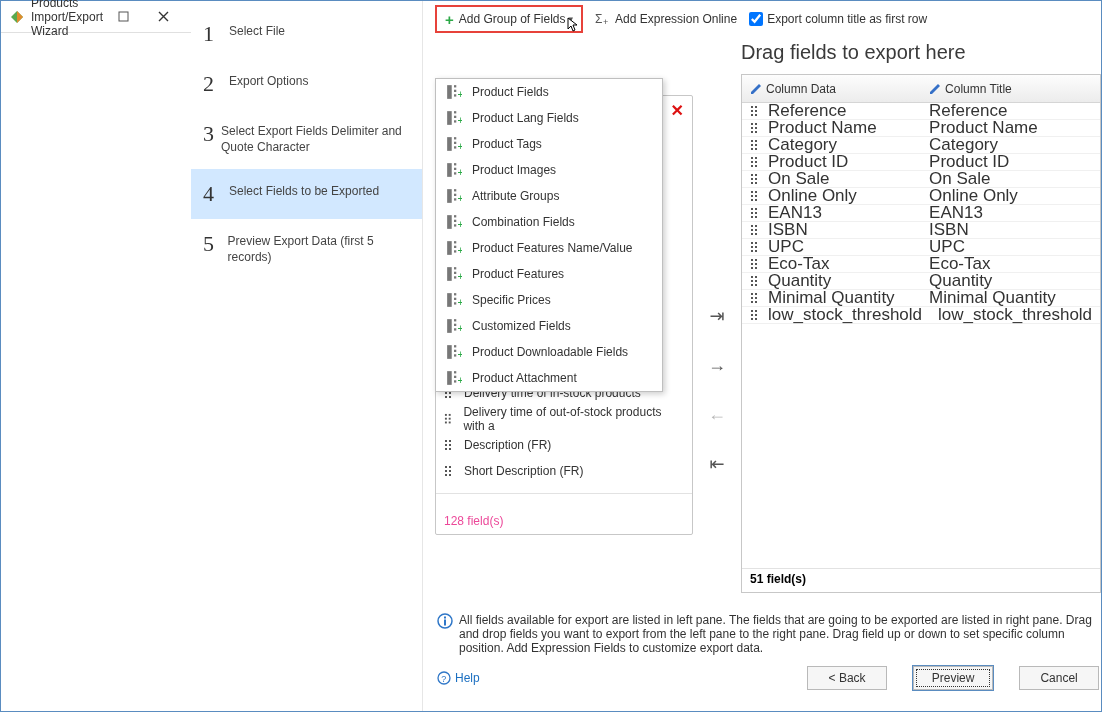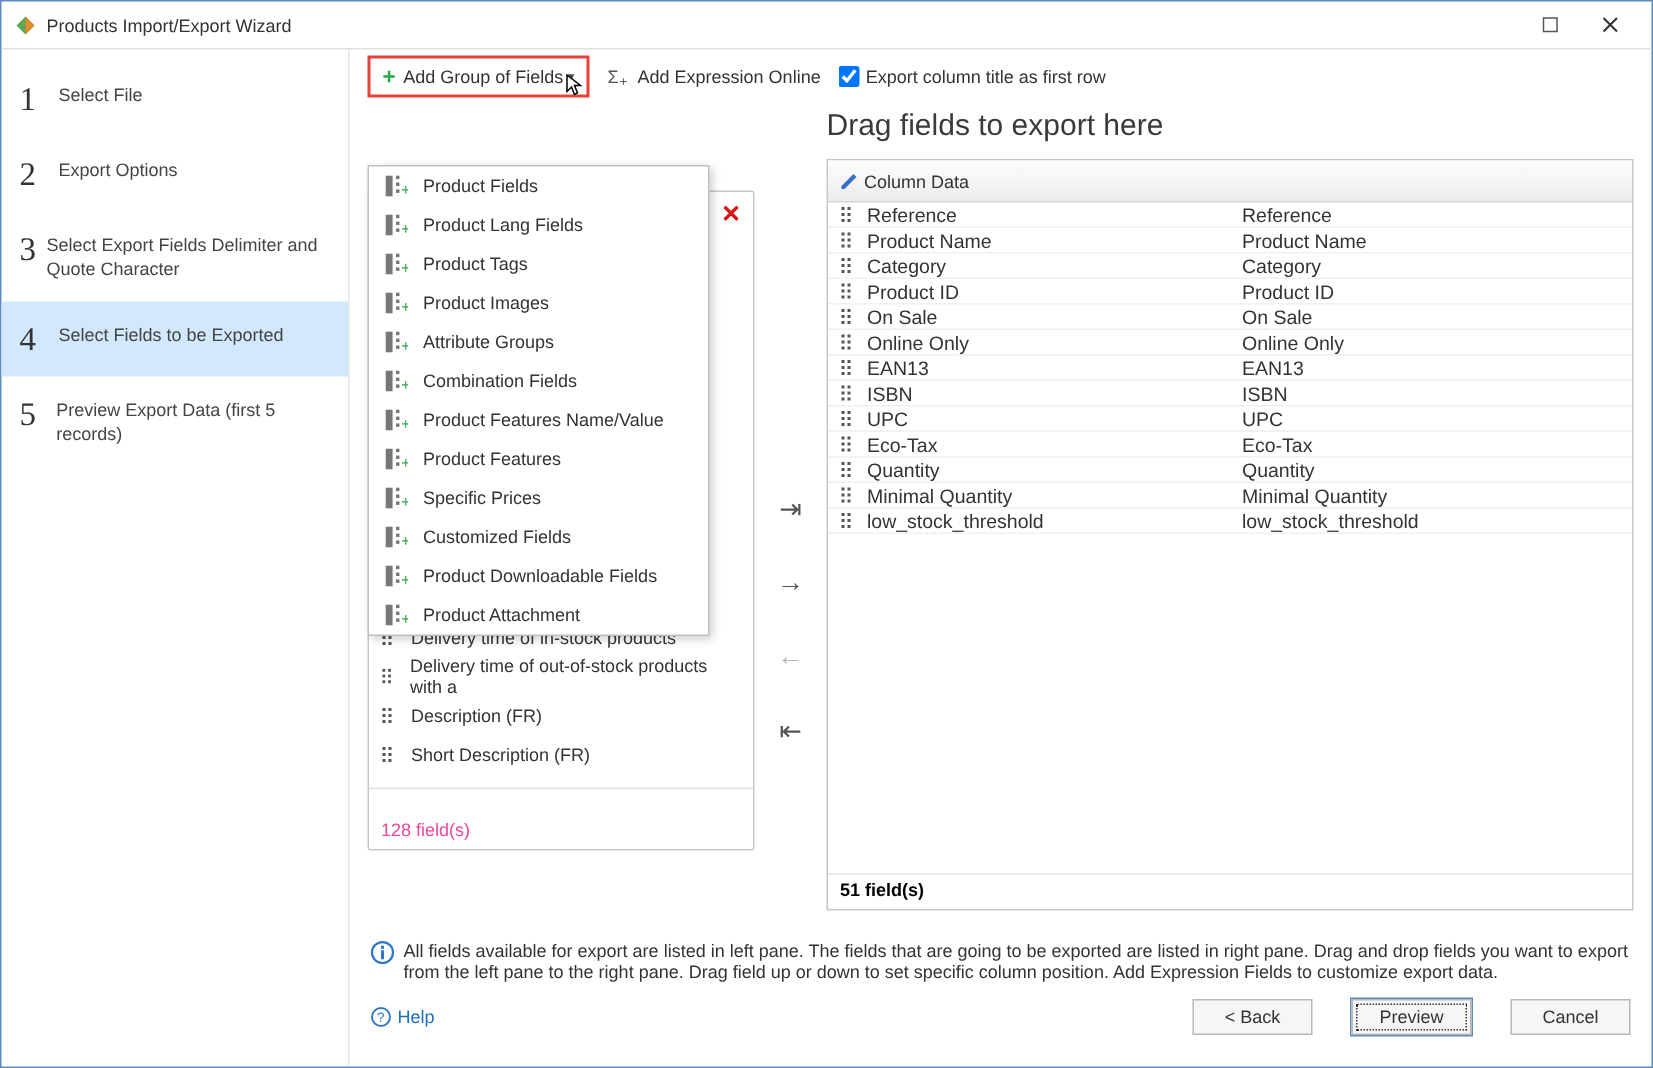--- a/index.html
+++ b/index.html
@@ -1,17 +1,17 @@
 <!DOCTYPE html>
 <html><head>
 <meta charset="utf-8">
 <style>
 * { box-sizing: border-box; margin: 0; padding: 0; font-family: "Segoe UI", sans-serif; }
 html, body { width: 1102px; height: 712px; overflow: hidden; background: #fff; }
-.window { width: 1102px; height: 712px; border: 1px solid #5a8cc0; display: flex; flex-direction: column; }
+.window { width: 1102px; height: 712px; border: 1px solid #5a8cc0; display: flex; }
 .titlebar { height: 32px; display: flex; align-items: center; padding: 0 8px; border-bottom: 1px solid #e0e0e0; }
 .titlebar .app-icon { width: 16px; height: 16px; margin-right: 6px; }
 .titlebar .title { font-size: 12px; color: #333; flex: 1; }
 .titlebar .winbtn { width: 40px; height: 28px; display: flex; align-items: center; justify-content: center; color: #555; }
 .body { flex: 1; display: flex; position: relative; }
 .sidebar { width: 232px; border-right: 1px solid #e6e6e6; padding-top: 8px; }
 .step { display: flex; align-items: flex-start; padding: 14px 12px; color: #444; }
 .step.active { background: #d2e8ff; }
 .step .num { font-size: 22px; width: 26px; font-family: Georgia, serif; color: #333; line-height: 1; }
 .step .label { font-size: 12px; line-height: 16px; }
@@ -28,21 +28,21 @@
 .field-list-header-row{display:flex; align-items:center; height:28px; padding:0 8px; font-size:12px; color:#555; position:relative;}
 .field-list .row { height: 26px; display: flex; align-items: center; padding: 0 8px; font-size: 12px; color: #333; gap: 8px; }
 .field-list .footer { height: 24px; border-top: 1px solid #e2e2e2; font-size: 12px; padding: 20px 8px; color: #ec4899; }
 .center-arrows { width: 32px; display: flex; flex-direction: column; justify-content: center; align-items: center; gap: 28px; color: #555; padding-top: 150px; }
 .center-arrows span { font-size: 18px; }
 .right-panel { flex: 1; display: flex; flex-direction: column; }
 .right-title { font-size: 20px; color: #3a3a3a; margin: 4px 0 10px 0; }
 .table { border: 1px solid #c7c7c7; flex: 1; display: flex; flex-direction: column; }
 .table .thead { height: 28px; display: flex; background: linear-gradient(#fdfdfd,#ececec); border-bottom: 1px solid #d5d5d5; font-size: 12px; }
 .table .thead .th { flex: 1; display: flex; align-items: center; padding: 0 8px; gap: 4px; color: #333; }
-.table .trow { height: 17px; display: flex; font-size: 13px; border-bottom: 1px solid #f0f0f0; }
+.table .trow { height: 17px; display: flex; font-size: 17px; border-bottom: 1px solid #f0f0f0; }
 .table .trow .td { flex: 1; display: flex; align-items: center; padding: 0 8px; gap: 6px; color: #333; }
 .table .tfoot { height: 24px; border-top: 1px solid #e2e2e2; font-size: 12px; padding: 3px 8px; font-weight: bold; }
 .pencil { display:inline-block; width:12px; height:12px; }
 .dot-icon { display:inline-block; width:12px; height:12px; }
 .info-row { padding: 12px 14px 4px 14px; font-size: 12px; color: #333; display:flex; gap:6px; align-items: flex-start; }
 .info-row .icon { width:16px; height:16px; flex-shrink:0; }
 .bottom-bar { height: 52px; display:flex; align-items:center; padding: 0 14px 14px 14px; gap:12px; }
 .bottom-bar .help { color:#1b6fc1; font-size:12px; display:flex; align-items:center; gap:4px; }
 .bottom-bar .spacer { flex:1; }
 .bottom-bar button { min-width:80px; height:24px; font-size:12px; background:#f6f6f6; border:1px solid #b9b9b9; padding:0 16px; color:#333;margin-left:14px;}
@@ -214,20 +214,28 @@
         <div class="table">
           <div class="thead">
             <div class="th">
                   <span class="pencil">
                     <svg viewBox="0 0 12 12">
                       <path d="M1 11 L3 11 L11 3 L9 1 L1 9 Z" fill="#3570c7"></path>
                     </svg>
                   </span>
                   <span>Column Data</span>
                 </div>
+            <div class="th">
+                  <span class="pencil">
+                    <svg viewBox="0 0 12 12">
+                      <path d="M1 11 L3 11 L11 3 L9 1 L1 9 Z" fill="#3570c7"></path>
+                    </svg>
+                  </span>
+                  <span>Column Title</span>
+                </div>
           </div>
           <div style="flex:1; overflow:hidden;" id="export-rows">
                 <div class="trow">
                   <div class="td">
                     <span class="dot-icon">
                       <svg viewBox="0 0 12 12">
                         <rect x="1" y="1" width="2" height="2" fill="#555"></rect>
                         <rect x="5" y="1" width="2" height="2" fill="#555"></rect>
                         <rect x="1" y="5" width="2" height="2" fill="#555"></rect>
                         <rect x="5" y="5" width="2" height="2" fill="#555"></rect>

